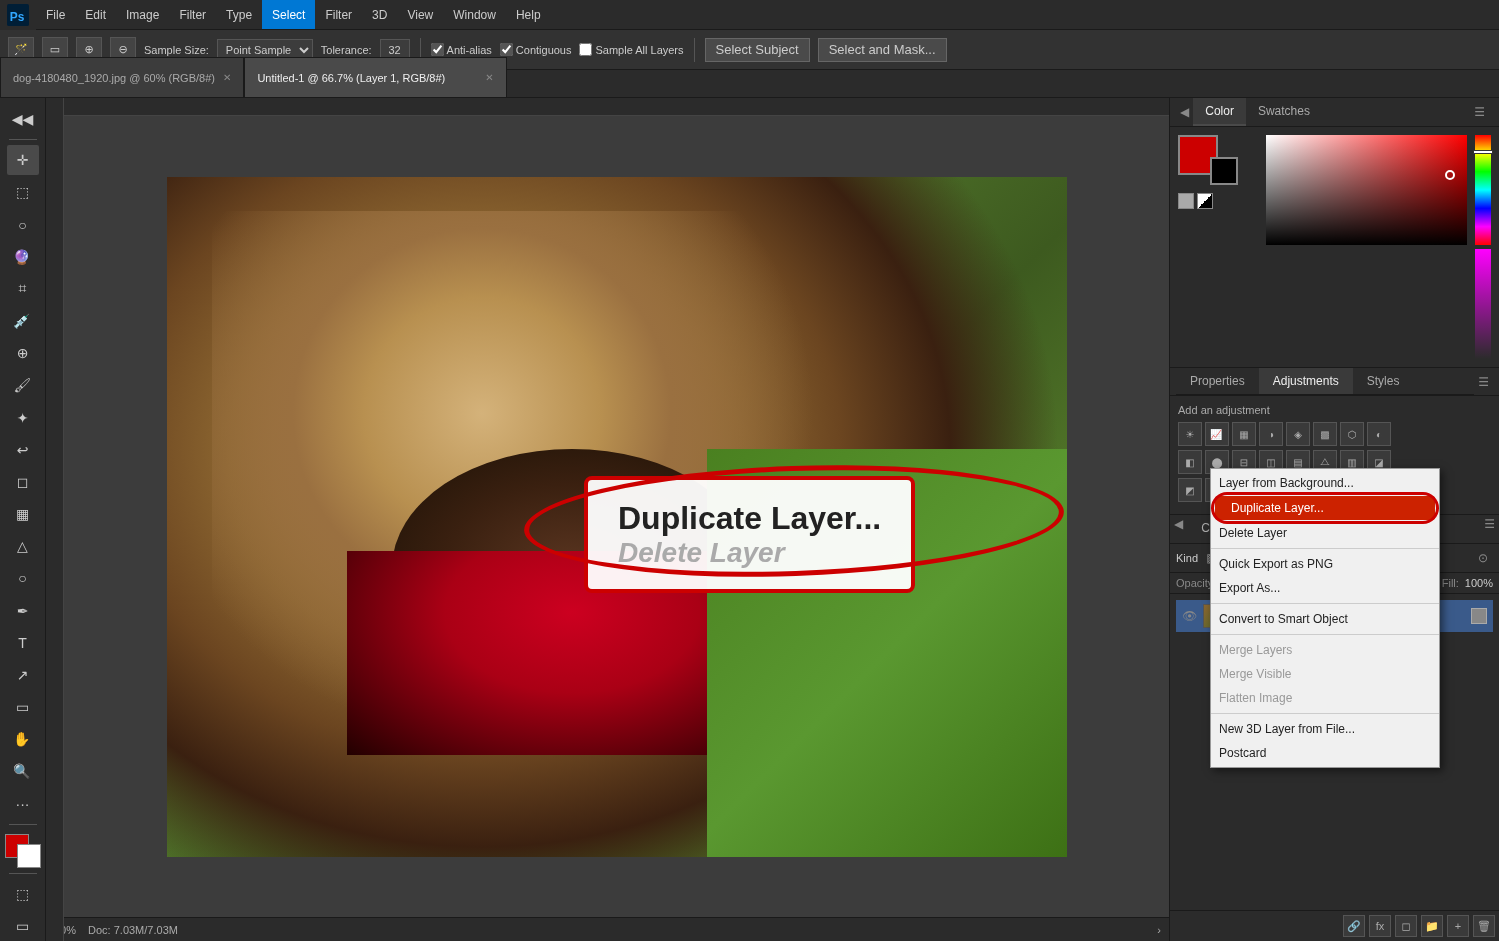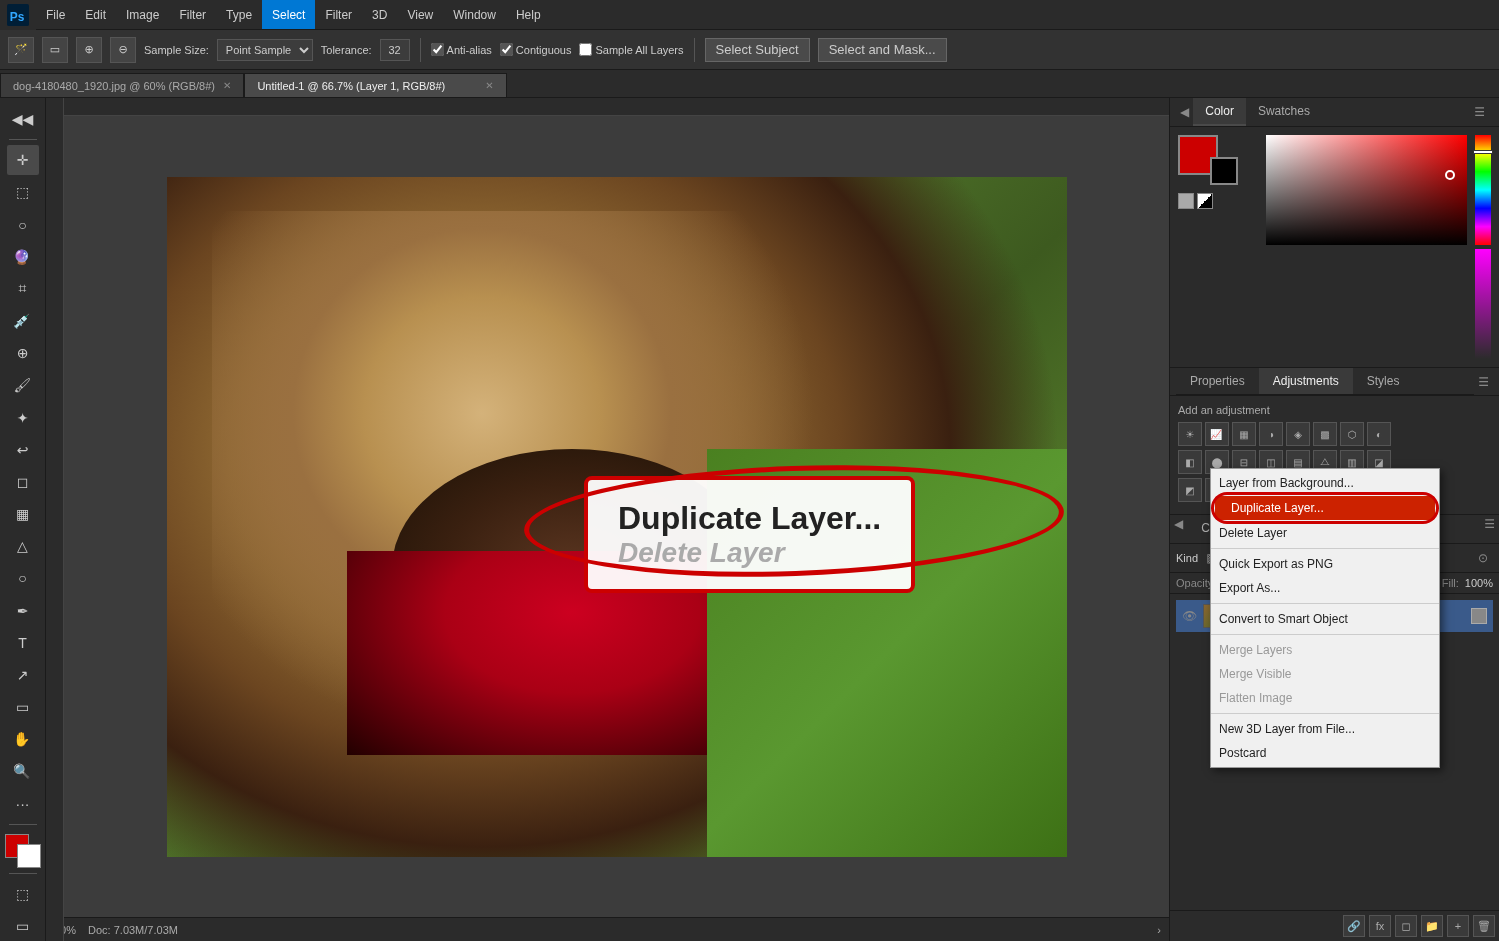--- a/index.html
+++ b/index.html
@@ -19,21 +19,21 @@
     .opt-label { color: #ccc; font-size: 11px; }
     .opt-select { background: #3c3c3c; border: 1px solid #555; color: #ccc; font-size: 11px; height: 22px; padding: 0 4px; }
     .opt-input { background: #3c3c3c; border: 1px solid #555; color: #ccc; font-size: 11px; height: 22px; width: 30px; padding: 0 4px; text-align: center; }
     .opt-checkbox { display: flex; align-items: center; gap: 3px; font-size: 11px; color: #ccc; }
     .opt-checkbox input { accent-color: #555; }
     .opt-big-btn { background: #4a4a4a; border: 1px solid #666; color: #ccc; font-size: 13px; height: 24px; padding: 0 10px; cursor: pointer; }
     .sep { width: 1px; height: 24px; background: #555; margin: 0 2px; }
 
     
     #tabbar { width: 100%; height: 28px; background: #2b2b2b; display: flex; align-items: flex-end; border-bottom: 1px solid #1a1a1a; }
-    .tab { height: 24px; padding: 0 12px; background: #3c3c3c; border: 1px solid #1a1a1a; border-bottom: none; display: flex; align-items: center; gap: 8px; color: #aaa; font-size: 11px; cursor: pointer; }
+    .tab { height: 40px; padding: 0 12px; background: #3c3c3c; border: 1px solid #1a1a1a; border-bottom: none; display: flex; align-items: center; gap: 8px; color: #aaa; font-size: 11px; cursor: pointer; }
     .tab.active { background: #4a4a4a; color: #eee; gap: 40px; }
     .tab-close { font-size: 10px; color: #888; cursor: pointer; }
 
     
     #main { display: flex; width: 100%; height: calc(941px - 30px - 40px - 28px); }
 
     
     #toolbar { width: 46px; background: #2b2b2b; border-right: 1px solid #1a1a1a; display: flex; flex-direction: column; align-items: center; padding-top: 6px; gap: 2px; position: relative; flex-shrink: 0; }
     .tool-btn { width: 32px; height: 32px; display: flex; align-items: center; justify-content: center; cursor: pointer; color: #ccc; font-size: 14px; border-radius: 2px; position: relative; }
     .tool-btn.active { background: #4a4a4a; }

